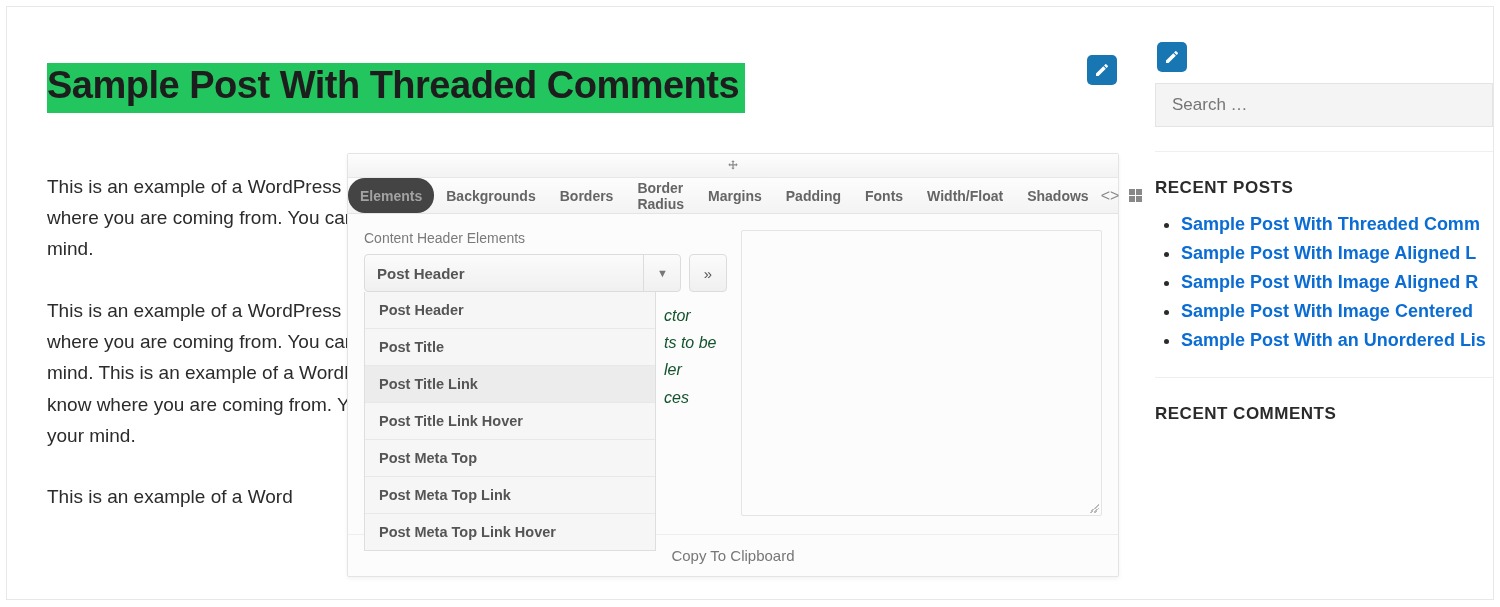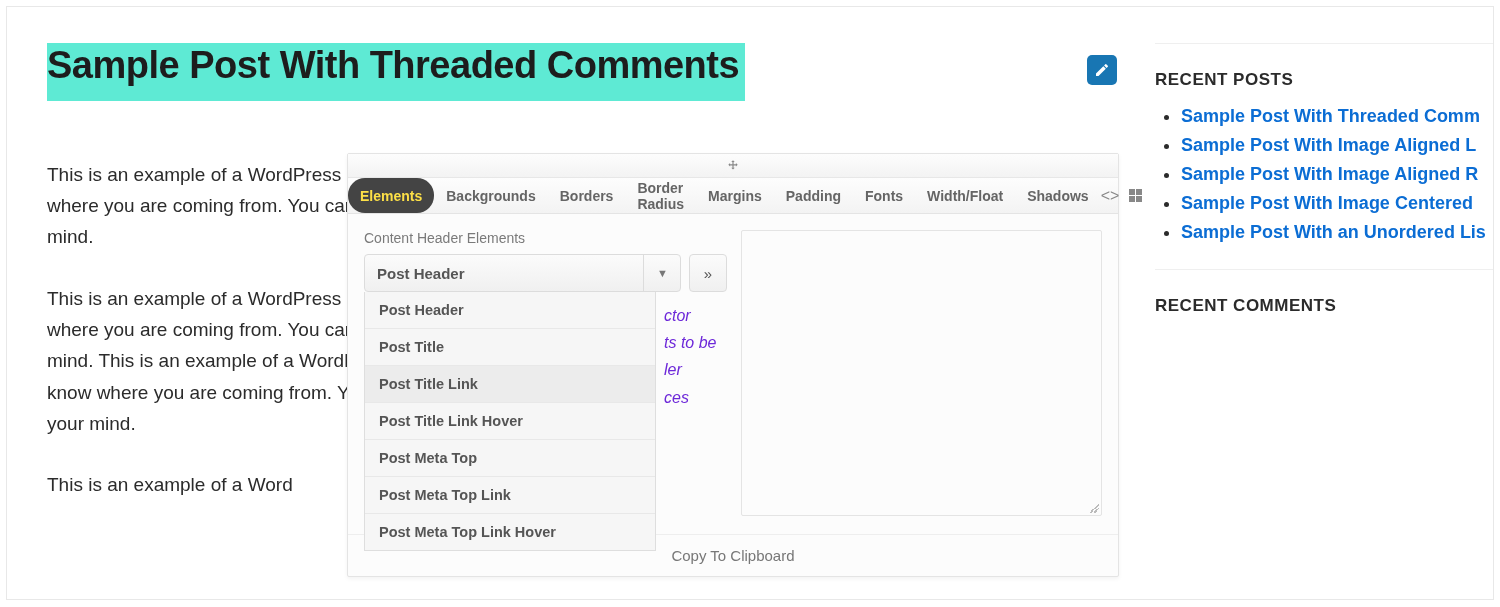--- a/index.html
+++ b/index.html
@@ -1,19 +1,19 @@
 <!DOCTYPE html>
 <html><head>
   <meta charset="utf-8">
   <style>
     * { margin: 0; padding: 0; box-sizing: border-box; }
     body { font-family: -apple-system, BlinkMacSystemFont, "Helvetica Neue", Arial, sans-serif; background: #fff; }
     .page { border: 1px solid #e8e8e8; margin: 6px; background: #fff; display: flex; height: 594px; overflow: hidden; position: relative; }
     .main { flex: 1; padding: 36px 40px 0 40px; position: relative; }
-    .title-wrap { display: inline-block; background: #5eead4; padding: 0 6px 12px 0; }
+    .title-wrap { display: inline-block; background: #22c55e; padding: 0 6px 4px 0; margin-top: 20px; }
     h1.title { font-size: 38px; font-weight: 800; letter-spacing: -0.5px; color: #1d1d1d; line-height: 1.2; }
     .meta { margin-top: 14px; font-size: 18px; color: #6e6e6e; font-style: italic; }
     .meta a { color: #6e6e6e; font-style: italic; }
     .meta .sep { margin: 0 6px; }
     .content { margin-top: 58px; font-size: 19px; line-height: 1.65; color: #2b2b2b; font-weight: 500; }
     .content p { margin-bottom: 30px; }
     .edit-badge { position: absolute; top: 48px; right: 28px; width: 30px; height: 30px; background: #1876b3; border-radius: 5px; display: flex; align-items: center; justify-content: center; }
     .edit-badge svg, .sidebar-edit svg { width: 16px; height: 16px; fill: #fff; }
     .sidebar { width: 348px; padding: 36px 0 0 10px; }
     .sidebar-top { position: relative; margin-bottom: 24px; }
@@ -23,39 +23,39 @@
     .sb-heading { font-size: 17px; font-weight: 800; letter-spacing: 0.5px; color: #2b2b2b; margin-bottom: 16px; }
     .sb-list { list-style: disc; padding-left: 26px; }
     .sb-list li { margin-bottom: 8px; font-size: 18px; font-weight: 600; color: #2b2b2b; }
     .sb-list a { color: #0b6dd4; text-decoration: none; }
     
     .panel { position: absolute; top: 146px; left: 340px; width: 772px; background: #fcfcfc; border: 1px solid #e4e4e4; border-radius: 2px; box-shadow: 0 2px 4px rgba(0,0,0,0.05); }
     .panel-drag { height: 24px; display: flex; align-items: center; justify-content: center; background: linear-gradient(#fdfdfd,#f3f3f3); border-bottom: 1px solid #e7e7e7; cursor: move; }
     .panel-drag svg { width: 14px; height: 14px; fill: #888; }
     .panel-tabs { display: flex; align-items: stretch; background: linear-gradient(#fdfdfd,#f3f3f3); border-bottom: 1px solid #e4e4e4; height: 36px; }
     .tab { padding: 0 12px; font-size: 14px; color: #656565; display: flex; align-items: center; font-weight: 600; }
-    .tab.active { background: #444; color: #fde047; border-radius: 17px; }
+    .tab.active { background: #444; color: #a3a3a3; border-radius: 17px; }
     .panel-tabs .spacer { flex: 1; }
     .panel-tools { display: flex; align-items: center; gap: 10px; padding-right: 10px; }
     .panel-tools span { color: #888; font-size: 16px; }
     .grid-ic { display: inline-grid; grid-template-columns: 6px 6px; grid-template-rows: 6px 6px; gap: 1px; }
     .grid-ic i { background:#888; }
     .panel-body { padding: 16px 16px 18px 16px; display: flex; gap: 14px; position: relative; border-bottom: 1px solid #eee; min-height: 310px; }
     .left-col { flex: 0 0 360px; position: relative; }
     .body-label { font-size: 14px; color: #7a7a7a; margin-bottom: 8px; }
     .row-ctl { display: flex; gap: 8px; }
     .dd { position: relative; width: 317px; }
     .dd-btn { width: 100%; height: 38px; background: linear-gradient(#fbfbfb,#f0f0f0); border: 1px solid #dcdcdc; border-radius: 4px; display: flex; align-items: center; padding: 0 12px; font-size: 15px; color: #555; font-weight: 600; }
     .dd-car { position: absolute; right: 0; top: 0; width: 38px; height: 38px; border-left: 1px solid #dcdcdc; display: flex; align-items: center; justify-content: center; font-size: 11px; color: #777; }
     .dd-nav { width: 38px; height: 38px; border: 1px solid #dcdcdc; border-radius: 4px; background: linear-gradient(#fbfbfb,#f0f0f0); font-size: 15px; color: #555; display:flex; align-items:center; justify-content:center;}
     .dd-list { position: absolute; top: 38px; left: 0; width: 292px; background: #f6f6f6; border: 1px solid #dedede; border-top: none; z-index: 2; }
     .dd-item { padding: 10px 14px; font-size: 14.5px; color: #555; font-weight: 600; }
     .dd-item.hov { background: #ececec; }
     .dd-item:not(:last-child){ border-bottom: 1px solid #e8e8e8; }
-    .hints { position: absolute; left: 300px; top: 72px; font-style: italic; color: #6d28d9; font-size: 16px; line-height: 1.7; width: 80px; overflow: hidden; white-space: nowrap; }
+    .hints { position: absolute; left: 300px; top: 72px; font-style: italic; color: #14532d; font-size: 16px; line-height: 1.7; width: 80px; overflow: hidden; white-space: nowrap; }
     .hints div { text-overflow: clip; }
     .preview { border: 1px solid #e4e4e4; border-radius: 2px; flex: 1; min-height: 286px; position: relative; }
     .resize { position: absolute; right: 2px; bottom: 2px; width: 10px; height: 10px; background: linear-gradient(135deg, transparent 0 50%, #bbb 50% 60%, transparent 60% 70%, #bbb 70% 80%, transparent 80%); }
     .copy-bar { padding: 12px 0; text-align: center; font-size: 15px; color: #777; }
     .cursor-hand { position: absolute; width: 18px; height: 22px; pointer-events:none; }
   </style>
 </head>
 <body>
 
 <div class="page">
@@ -69,20 +69,28 @@
       <h1 class="title">Sample Post With Threaded Comments</h1>
     </span>
     <div class="content">
       <p>This is an example of a WordPress post, you could edit this to put information about yourself or your site so readers know where you are coming from. You can create as many posts as you like in order to share with your readers what is on your mind.</p>
       <p>This is an example of a WordPress post, you could edit this to put information about yourself or your site so readers know where you are coming from. You can create as many posts as you like in order to share with your readers what is on your mind. This is an example of a WordPress post, you could edit this to put information about yourself or your site so readers know where you are coming from. You can create as many posts as you like in order to share with your readers what is on your mind.</p>
       <p>This is an example of a Word</p>
     </div>
   </div>
 
   <div class="sidebar">
+    <div class="sidebar-top">
+      <div class="sidebar-edit">
+        <svg viewBox="0 0 24 24">
+            <path d="M3 17.25V21h3.75l11-11.04-3.75-3.75L3 17.25zM20.71 7.04a1 1 0 0 0 0-1.41l-2.34-2.34a1 1 0 0 0-1.41 0l-1.83 1.83 3.75 3.75 1.83-1.83z"></path>
+          </svg>
+      </div>
+      <input class="search" placeholder="Search …" style="">
+    </div>
     <div class="sb-section">
       <div class="sb-heading">RECENT POSTS</div>
       <ul class="sb-list">
         <li><a href="#">Sample Post With Threaded Comm</a></li>
         <li><a href="#">Sample Post With Image Aligned L</a></li>
         <li><a href="#">Sample Post With Image Aligned R</a></li>
         <li><a href="#">Sample Post With Image Centered</a></li>
         <li><a href="#">Sample Post With an Unordered Lis</a></li>
       </ul>
     </div>

